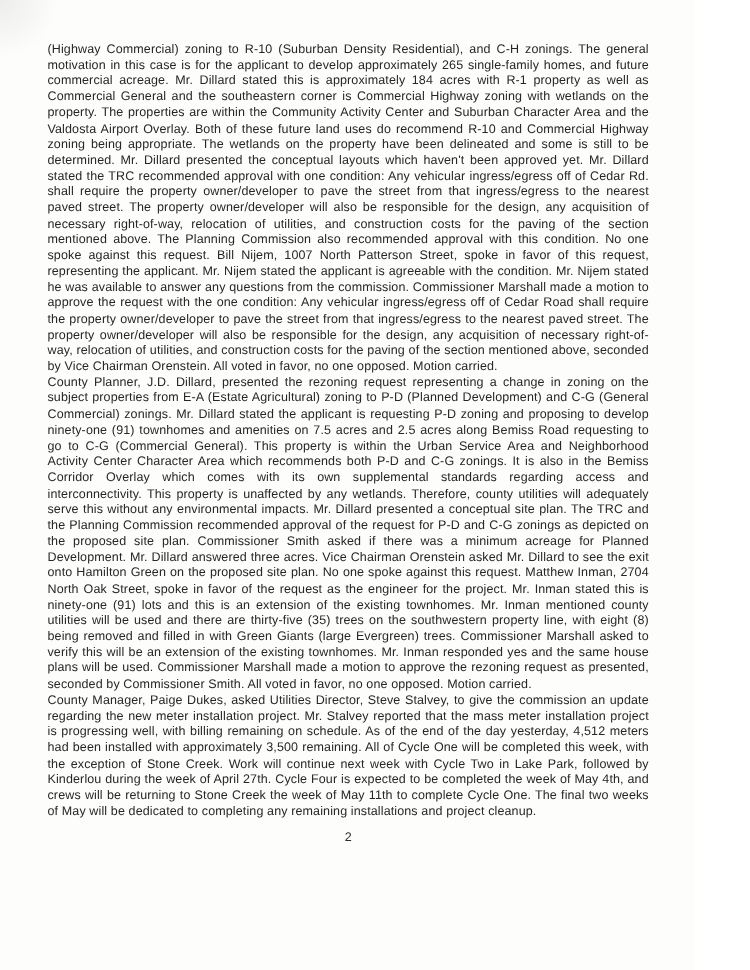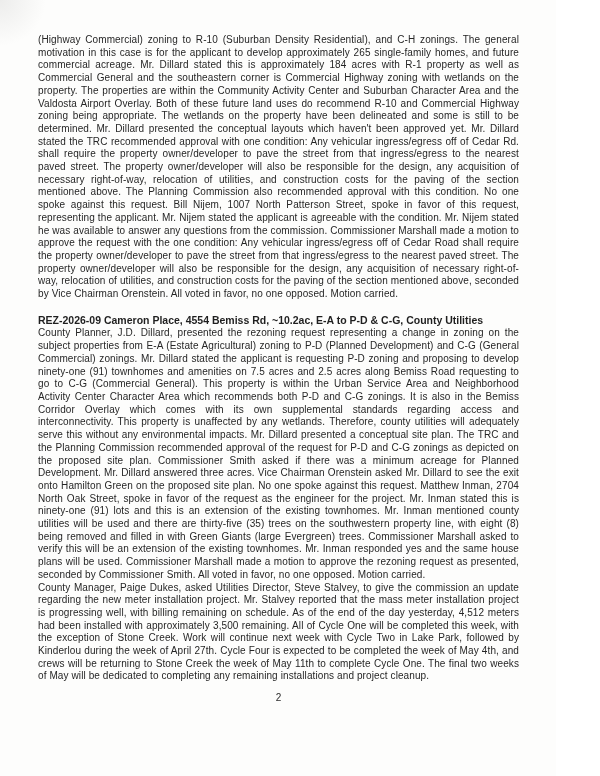--- a/index.html
+++ b/index.html
@@ -48,21 +48,20 @@
     color: #2b2b2b;
   }
 </style>
 </head>
 <body>
 
 <div class="scan-page">
 
   <p class="body-par">(Highway Commercial) zoning to R-10 (Suburban Density Residential), and C-H zonings. The general motivation in this case is for the applicant to develop approximately 265 single-family homes, and future commercial acreage. Mr. Dillard stated this is approximately 184 acres with R-1 property as well as Commercial General and the southeastern corner is Commercial Highway zoning with wetlands on the property. The properties are within the Community Activity Center and Suburban Character Area and the Valdosta Airport Overlay. Both of these future land uses do recommend R-10 and Commercial Highway zoning being appropriate. The wetlands on the property have been delineated and some is still to be determined. Mr. Dillard presented the conceptual layouts which haven't been approved yet. Mr. Dillard stated the TRC recommended approval with one condition: Any vehicular ingress/egress off of Cedar Rd. shall require the property owner/developer to pave the street from that ingress/egress to the nearest paved street. The property owner/developer will also be responsible for the design, any acquisition of necessary right-of-way, relocation of utilities, and construction costs for the paving of the section mentioned above. The Planning Commission also recommended approval with this condition. No one spoke against this request. Bill Nijem, 1007 North Patterson Street, spoke in favor of this request, representing the applicant. Mr. Nijem stated the applicant is agreeable with the condition. Mr. Nijem stated he was available to answer any questions from the commission. Commissioner Marshall made a motion to approve the request with the one condition: Any vehicular ingress/egress off of Cedar Road shall require the property owner/developer to pave the street from that ingress/egress to the nearest paved street. The property owner/developer will also be responsible for the design, any acquisition of necessary right-of-way, relocation of utilities, and construction costs for the paving of the section mentioned above, seconded by Vice Chairman Orenstein. All voted in favor, no one opposed. Motion carried.</p>
 
-  <h3 class="sub-heading">REZ-2026-09 Cameron Place, 4554 Bemiss Rd, ~10.2ac, E-A to P-D &amp; C-G, County Utilities</h3>
 
   <p class="body-par">County Planner, J.D. Dillard, presented the rezoning request representing a change in zoning on the subject properties from E-A (Estate Agricultural) zoning to P-D (Planned Development) and C-G (General Commercial) zonings. Mr. Dillard stated the applicant is requesting P-D zoning and proposing to develop ninety-one (91) townhomes and amenities on 7.5 acres and 2.5 acres along Bemiss Road requesting to go to C-G (Commercial General). This property is within the Urban Service Area and Neighborhood Activity Center Character Area which recommends both P-D and C-G zonings. It is also in the Bemiss Corridor Overlay which comes with its own supplemental standards regarding access and interconnectivity. This property is unaffected by any wetlands. Therefore, county utilities will adequately serve this without any environmental impacts. Mr. Dillard presented a conceptual site plan. The TRC and the Planning Commission recommended approval of the request for P-D and C-G zonings as depicted on the proposed site plan. Commissioner Smith asked if there was a minimum acreage for Planned Development. Mr. Dillard answered three acres. Vice Chairman Orenstein asked Mr. Dillard to see the exit onto Hamilton Green on the proposed site plan. No one spoke against this request. Matthew Inman, 2704 North Oak Street, spoke in favor of the request as the engineer for the project. Mr. Inman stated this is ninety-one (91) lots and this is an extension of the existing townhomes. Mr. Inman mentioned county utilities will be used and there are thirty-five (35) trees on the southwestern property line, with eight (8) being removed and filled in with Green Giants (large Evergreen) trees. Commissioner Marshall asked to verify this will be an extension of the existing townhomes. Mr. Inman responded yes and the same house plans will be used. Commissioner Marshall made a motion to approve the rezoning request as presented, seconded by Commissioner Smith. All voted in favor, no one opposed. Motion carried.</p>
 
 
   <p class="body-par">County Manager, Paige Dukes, asked Utilities Director, Steve Stalvey, to give the commission an update regarding the new meter installation project. Mr. Stalvey reported that the mass meter installation project is progressing well, with billing remaining on schedule. As of the end of the day yesterday, 4,512 meters had been installed with approximately 3,500 remaining. All of Cycle One will be completed this week, with the exception of Stone Creek. Work will continue next week with Cycle Two in Lake Park, followed by Kinderlou during the week of April 27th. Cycle Four is expected to be completed the week of May 4th, and crews will be returning to Stone Creek the week of May 11th to complete Cycle One. The final two weeks of May will be dedicated to completing any remaining installations and project cleanup.</p>
 
   <div class="page-number">2</div>
 
 </div>
 

